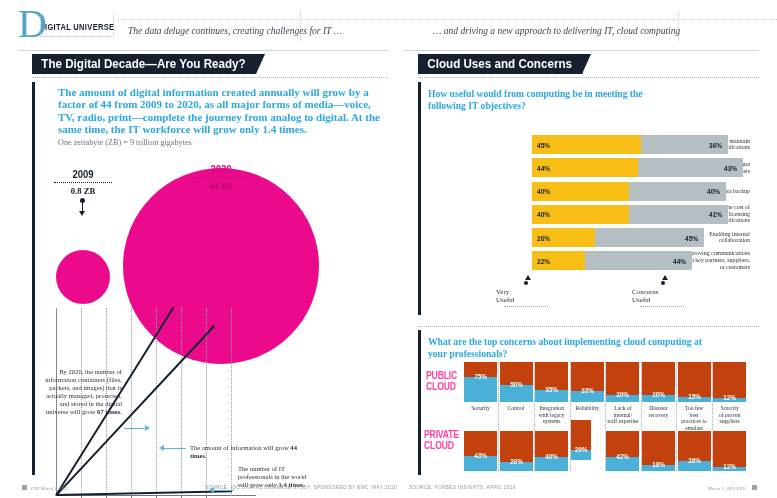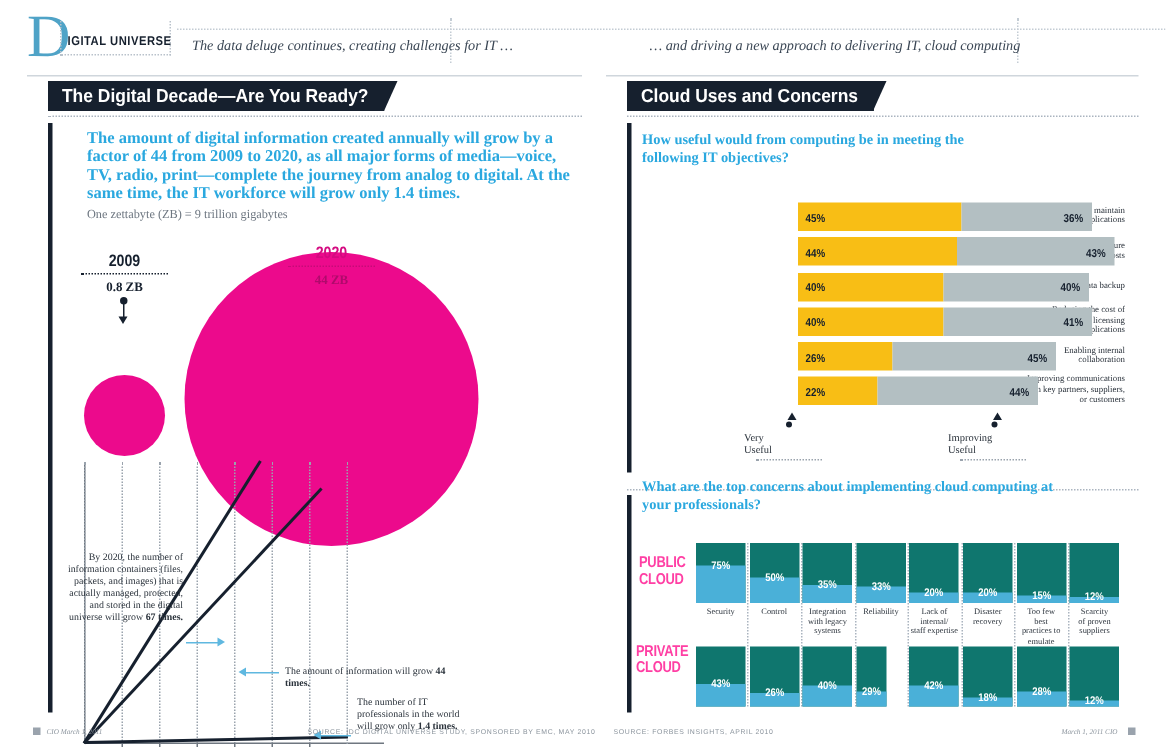--- a/index.html
+++ b/index.html
@@ -162,21 +162,21 @@
     border-bottom:5px solid #16202e;}
   .axdot{position:absolute;width:4px;height:4px;border-radius:50%;background:#16202e;}
 
   
   .cloud-tag{
     position:absolute;font-family:"Liberation Sans",sans-serif;
     font-weight:bold;font-size:10.5px;line-height:10.5px;
     color:#ff3fa4;transform:scaleX(.82);transform-origin:left center;
     letter-spacing:-.2px;
   }
-  .cbox{position:absolute;background:#0f766e;}
+  .cbox{position:absolute;background:#c2410c;}
   .cfill{position:absolute;bottom:0;left:0;right:0;background:#4ab0d8;}
   .cval{
     position:absolute;left:0;right:0;text-align:center;
     font-family:"Liberation Sans",sans-serif;font-weight:bold;
     font-size:7.4px;color:#ffffff;transform:scaleX(.86);
   }
   .clab{
     position:absolute;text-align:center;
     font-family:"Liberation Serif",serif;font-size:5.6px;line-height:6.6px;
     color:#2b333c;
@@ -342,28 +342,28 @@
     <div class="axdot" style="left:120px;top:231px;"></div>
     <div class="axlabel" style="left:92px;top:238px;width:60px;">
       <span>Very</span><br>
       <span>Useful</span>
     </div>
     <div class="axrule" style="left:100px;top:256px;width:44px;"></div>
 
     <div class="axarrow" style="left:258px;top:225px;"></div>
     <div class="axdot" style="left:257px;top:231px;"></div>
     <div class="axlabel" style="left:228px;top:238px;width:60px;">
-      <span>Improving</span><br>
+      <span>Concerns</span><br>
       <span>Useful</span>
     </div>
     <div class="axrule" style="left:236px;top:256px;width:44px;"></div>
 
     <div class="tab-dotrule" style="top:276px;width:341px;"></div>
 
-    <div class="qtitle" style="left:24px;top:269px;width:320px;">
+    <div class="qtitle" style="left:24px;top:286px;width:320px;">
       <span>What are the top concerns about implementing cloud computing at</span><br>
       <span>your professionals?</span>
     </div>
 
     <div class="cloud-tag" style="left:22px;top:320px;">
       <span>PUBLIC</span><br>
       <span>CLOUD</span>
     </div>
     <div class="cloud-tag" style="left:20px;top:379px;">
       <span>PRIVATE</span><br>
@@ -399,21 +399,21 @@
         <div class="cbox" style="left: 71.2px; top: 69px; width: 33px; height: 40px;">
           <div class="cfill" style="height: 13.6px;"></div>
           <div class="cval" style="top: 21.4px;">40%</div>
         </div>
         <div class="cdiv" style="left: 105.5px; top: 0px; height: 109px;"></div>
         <div class="cbox" style="left: 106.8px; top: 0px; width: 33px; height: 40px;">
           <div class="cfill" style="height: 11.22px;"></div>
           <div class="cval" style="top: 23.78px;">33%</div>
         </div>
         <div class="clab" style="left: 106.8px; top: 43px; width: 33px;"><span>Reliability</span></div>
-        <div class="cbox" style="left: 106.8px; top: 69px; width: 20px; height: 40px;">
+        <div class="cbox" style="left: 106.8px; top: 58px; width: 20px; height: 40px;">
           <div class="cfill" style="height: 9.86px;"></div>
           <div class="cval" style="top: 25.14px;">29%</div>
         </div>
         <div class="cdiv" style="left: 141.1px; top: 0px; height: 109px;"></div>
         <div class="cbox" style="left: 142.4px; top: 0px; width: 33px; height: 40px;">
           <div class="cfill" style="height: 6.8px;"></div>
           <div class="cval" style="top: 28.2px;">20%</div>
         </div>
         <div class="clab" style="left: 142.4px; top: 43px; width: 33px;"><span>Lack of</span><br><span>internal/</span><br><span>staff expertise</span></div>
         <div class="cbox" style="left: 142.4px; top: 69px; width: 33px; height: 40px;">

